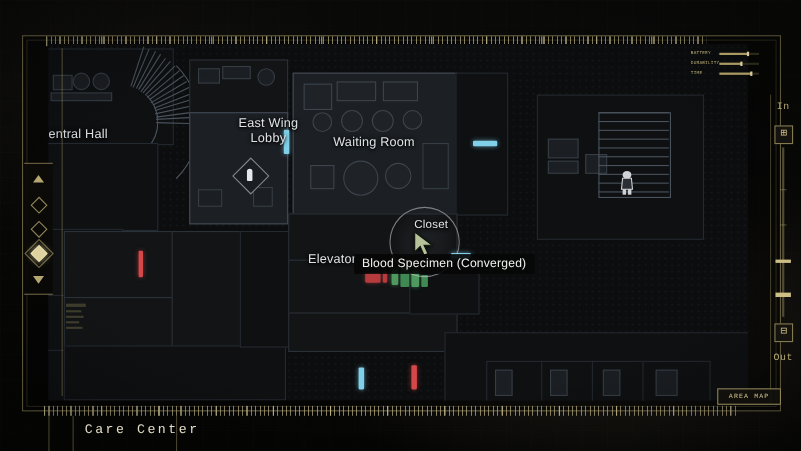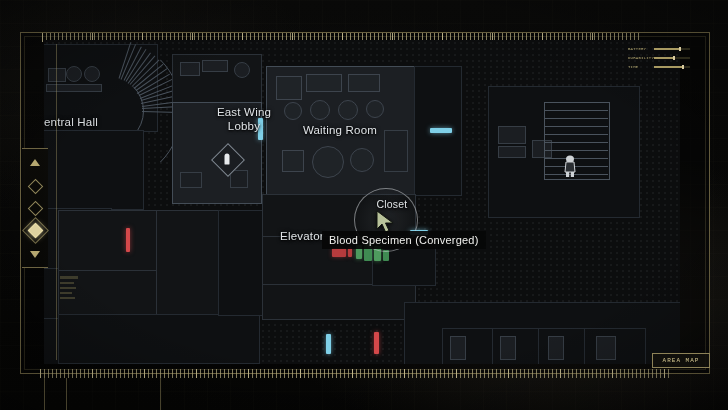--- a/index.html
+++ b/index.html
@@ -338,20 +338,35 @@
     </div>
     <div class="fl-item" style="top:70px;">
       <div class="dia-ring" style="left:4px;top:2px;"></div>
       <div class="dia on"></div>
     </div>
     <div class="fl-item" style="top:94px;">
       <div class="tri-dn"></div>
     </div>
   </div>
 
+  <div class="zoomcol">
+    <div class="zlabel" style="top:6px;">In</div>
+    <div class="zbtn" style="top:28px;">
+      <span class="zplus">⊞</span>
+    </div>
+    <div class="ztrack" style="top:48px;height:154px;"></div>
+    <div class="ztick" style="top:86px;"></div>
+    <div class="ztick" style="top:118px;"></div>
+    <div class="zthumb" style="top:150px;"></div>
+    <div class="zthumb" style="top:180px;height:4px;"></div>
+    <div class="zbtn" style="top:208px;">
+      <span class="zplus">⊟</span>
+    </div>
+    <div class="zlabel" style="top:234px;">Out</div>
+  </div>
 
   <div class="statpanel">
     <div class="stat-row" style="top:0;">
       <div class="stat-name">BATTERY</div>
       <div class="stat-bar">
         <div class="stat-fill" id="sf0" style="width: 25.92px;"></div>
           <div class="stat-knob" id="sk0" style="left: 24.92px;"></div>
       </div>
     </div>
     <div class="stat-row" style="top:9px;">
@@ -372,14 +387,15 @@
 
   <div class="areamap">
     <span>AREA MAP</span>
   </div>
 
   <div class="bottombar">
     <div class="bb-line" style="left:44px;top:4px;width:1px;height:32px;"></div>
     <div class="bb-line" style="left:66px;top:4px;width:1px;height:32px;"></div>
     <div class="bb-line" style="left:160px;top:4px;width:1px;height:32px;"></div>
   </div>
+  <div class="bb-title">Care Center</div>
 
 </div>
 
 </body></html>

